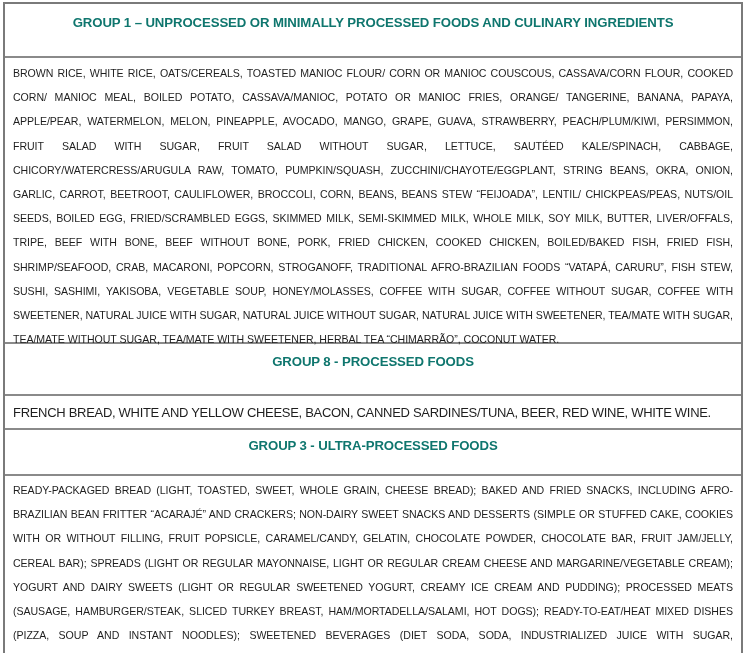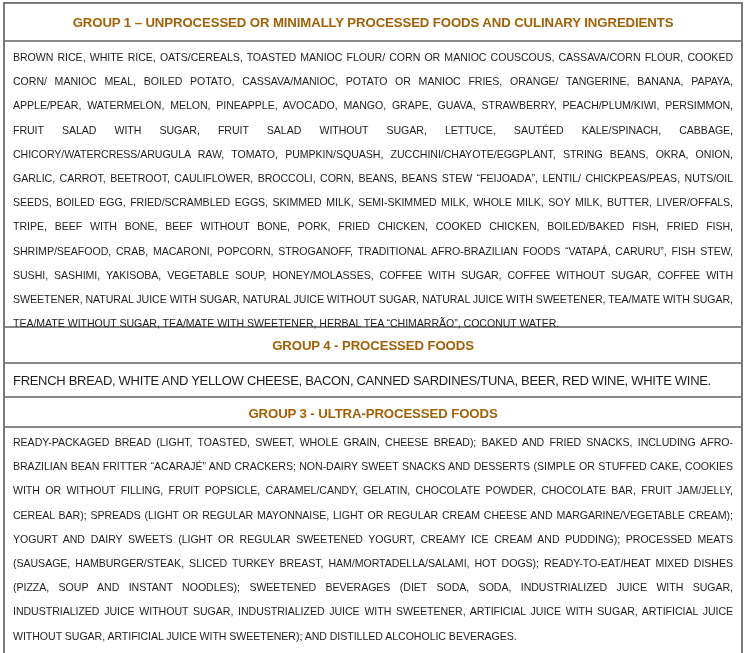--- a/index.html
+++ b/index.html
@@ -26,53 +26,54 @@
     .row {
       border-top: 2px solid #8a8a8a;
       box-sizing: border-box;
     }
     .row:first-child { border-top: none; }
     .header {
       text-align: center;
       font-weight: bold;
       font-size: 13.2px;
       letter-spacing: -0.1px;
-      color: #a16207;
+      color: #0f766e;
     }
     .h1 { height: 36px; line-height: 38px; }
     .h2 { height: 36px; line-height: 35px; }
     .h3 { height: 30px; line-height: 32px; }
     .body-text {
       font-size: 10.6px;
       line-height: 24.2px;
       text-align: justify;
       text-align-last: left;
       padding: 4px 8px 20px 8px;
       letter-spacing: -0.05px;
       color: #1e1e1e;
+      margin-top: 16px;
     }
     .b1 { height: 286px; padding-top: 3px; }
     .b2 { height: 34px; line-height: 34px; padding-top: 0; padding-bottom: 0; font-size: 13px; letter-spacing: -0.3px; }
     .b3 { height: 250px; padding-top: 2px; }
     .it { }
   </style>
 </head>
 <body>
 
 <div class="table">
 
   <div class="row header h1">
     <span>GROUP 1 – UNPROCESSED OR MINIMALLY PROCESSED FOODS AND CULINARY INGREDIENTS</span>
   </div>
   <div class="row body-text b1">
     <span>BROWN RICE, WHITE RICE, OATS/CEREALS, TOASTED MANIOC FLOUR/ CORN OR MANIOC COUSCOUS, CASSAVA/CORN FLOUR, COOKED CORN/ MANIOC MEAL, BOILED POTATO, CASSAVA/MANIOC, POTATO OR MANIOC FRIES, ORANGE/ TANGERINE, BANANA, PAPAYA, APPLE/PEAR, WATERMELON, MELON, PINEAPPLE, AVOCADO, MANGO, GRAPE, GUAVA, STRAWBERRY, PEACH/PLUM/KIWI, PERSIMMON, FRUIT SALAD WITH SUGAR, FRUIT SALAD WITHOUT SUGAR, LETTUCE, SAUTÉED KALE/SPINACH, CABBAGE, CHICORY/WATERCRESS/ARUGULA RAW, TOMATO, PUMPKIN/SQUASH, ZUCCHINI/CHAYOTE/EGGPLANT, STRING BEANS, OKRA, ONION, GARLIC, CARROT, BEETROOT, CAULIFLOWER, BROCCOLI, CORN, BEANS, BEANS STEW “FEIJOADA”, LENTIL/ CHICKPEAS/PEAS, NUTS/OIL SEEDS, BOILED EGG, FRIED/SCRAMBLED EGGS, SKIMMED MILK, SEMI-SKIMMED MILK, WHOLE MILK, SOY MILK, BUTTER, LIVER/OFFALS, TRIPE, BEEF WITH BONE, BEEF WITHOUT BONE, PORK, FRIED CHICKEN, COOKED CHICKEN, BOILED/BAKED FISH, FRIED FISH, SHRIMP/SEAFOOD, CRAB, MACARONI, POPCORN, STROGANOFF, TRADITIONAL AFRO-BRAZILIAN FOODS “VATAPÁ, CARURU”, FISH STEW, SUSHI, SASHIMI, YAKISOBA, VEGETABLE SOUP, HONEY/MOLASSES, COFFEE WITH SUGAR, COFFEE WITHOUT SUGAR, COFFEE WITH SWEETENER, NATURAL JUICE WITH SUGAR, NATURAL JUICE WITHOUT SUGAR, NATURAL JUICE WITH SWEETENER, TEA/MATE WITH SUGAR, TEA/MATE WITHOUT SUGAR, TEA/MATE WITH SWEETENER, HERBAL TEA “CHIMARRÃO”, COCONUT WATER.</span>
   </div>
 
   <div class="row header h2">
-    <span>GROUP 4 - PROCESSED FOODS</span>
+    <span>GROUP 8 - PROCESSED FOODS</span>
   </div>
   <div class="row body-text b2">
     <span>FRENCH BREAD, WHITE AND YELLOW CHEESE, BACON, CANNED SARDINES/TUNA, BEER, RED WINE, WHITE WINE.</span>
   </div>
 
   <div class="row header h3">
     <span>GROUP 3 - ULTRA-PROCESSED FOODS</span>
   </div>
   <div class="row body-text b3">
     <span class="it">READY-PACKAGED BREAD</span><span> (LIGHT, TOASTED, SWEET, WHOLE GRAIN, CHEESE BREAD); </span><span class="it">BAKED AND FRIED SNACKS</span><span>, INCLUDING AFRO-BRAZILIAN BEAN FRITTER “ACARAJÉ” AND CRACKERS; </span><span class="it">NON-DAIRY SWEET SNACKS AND DESSERTS</span><span> (SIMPLE OR STUFFED CAKE, COOKIES WITH OR WITHOUT FILLING, FRUIT POPSICLE, CARAMEL/CANDY, GELATIN, CHOCOLATE POWDER, CHOCOLATE BAR, FRUIT JAM/JELLY, CEREAL BAR); </span><span class="it">SPREADS</span><span> (LIGHT OR REGULAR MAYONNAISE, LIGHT OR REGULAR CREAM CHEESE AND MARGARINE/VEGETABLE CREAM); </span><span class="it">YOGURT AND DAIRY SWEETS</span><span> (LIGHT OR REGULAR SWEETENED YOGURT, CREAMY ICE CREAM AND PUDDING); </span><span class="it">PROCESSED MEATS</span><span> (SAUSAGE, HAMBURGER/STEAK, SLICED TURKEY BREAST, HAM/MORTADELLA/SALAMI, HOT DOGS); </span><span class="it">READY-TO-EAT/HEAT MIXED DISHES</span><span> (PIZZA, SOUP AND INSTANT NOODLES); </span><span class="it">SWEETENED BEVERAGES</span><span> (DIET SODA, SODA, INDUSTRIALIZED JUICE WITH SUGAR, INDUSTRIALIZED JUICE WITHOUT SUGAR, INDUSTRIALIZED JUICE WITH SWEETENER, ARTIFICIAL JUICE WITH SUGAR, ARTIFICIAL JUICE WITHOUT SUGAR, ARTIFICIAL JUICE WITH SWEETENER); AND </span><span class="it">DISTILLED ALCOHOLIC BEVERAGES</span><span>.</span>

